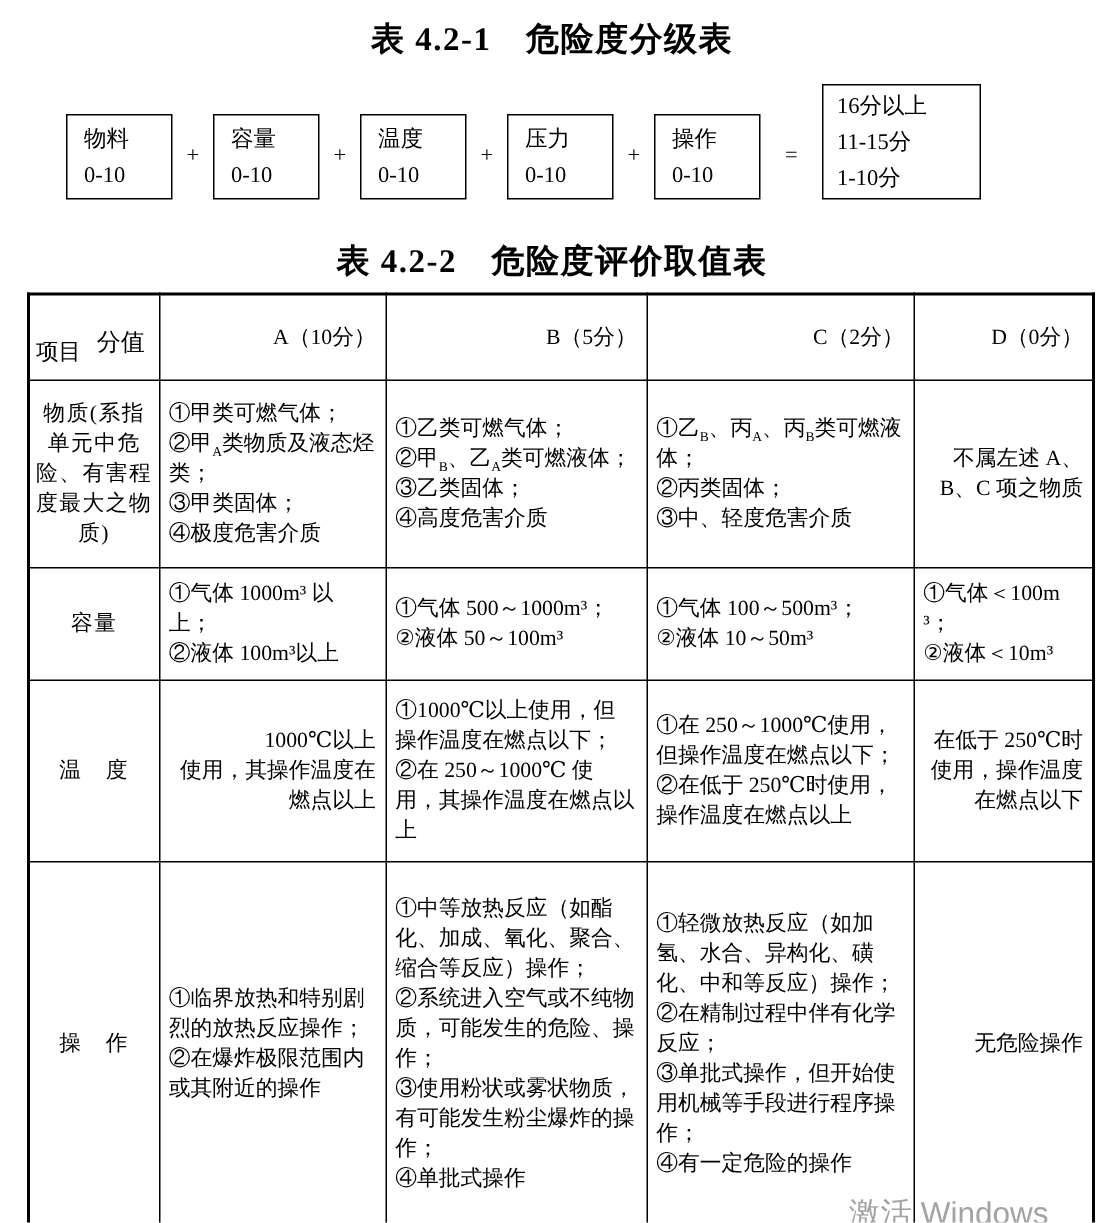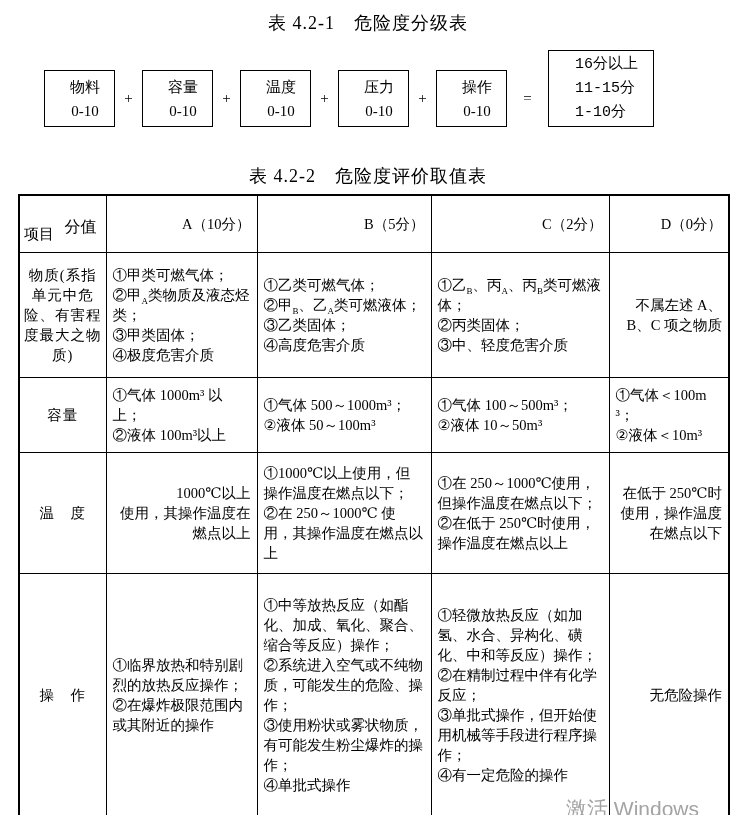--- a/index.html
+++ b/index.html
@@ -2,38 +2,38 @@
 <html><head>
 <meta charset="utf-8">
 <style>
   html,body{margin:0;padding:0;}
   body{
     width:736px;height:815px;position:relative;overflow:hidden;
     background:#ffffff;color:#000;
     font-family:"Liberation Serif","DejaVu Serif",serif;
   }
   .doc-title{
-    text-align:center;font-weight:normal;font-size:18px;letter-spacing:1px;
+    text-align:center;font-weight:bold;font-size:22px;letter-spacing:1px;
   }
   .title1{padding-top:11px;}
-  .title2{margin-top:37px;}
+  .title2{margin-top:26px;}
 
   
   .formula{display:flex;align-items:flex-end;margin:15px 0 0 44px;}
   .op-box{
     width:71px;height:57px;border:1px solid #000;box-sizing:border-box;
     display:flex;flex-direction:column;justify-content:center;
-    padding-left:11px;font-size:15px;line-height:24px;text-align:center;
+    padding-left:11px;font-size:15px;line-height:24px;
   }
   .plus{width:27px;text-align:center;font-size:15px;margin-bottom:20px;}
   .equals{width:41px;text-align:center;font-size:15px;margin-bottom:20px;}
   .result-box{
     width:106px;height:77px;border:1px solid #000;box-sizing:border-box;
     display:flex;flex-direction:column;justify-content:center;
-    padding-left:26px;font-size:15px;line-height:24px;font-family:Liberation Mono, monospace;
+    padding-left:9px;font-size:15px;line-height:24px;
   }
 
   
   .main-table{
     border-collapse:collapse;table-layout:fixed;
     width:710px;margin:6px 0 0 18px;
     font-size:14.5px;line-height:1.38;
     border:2px solid #000;
   }
   .main-table td{

